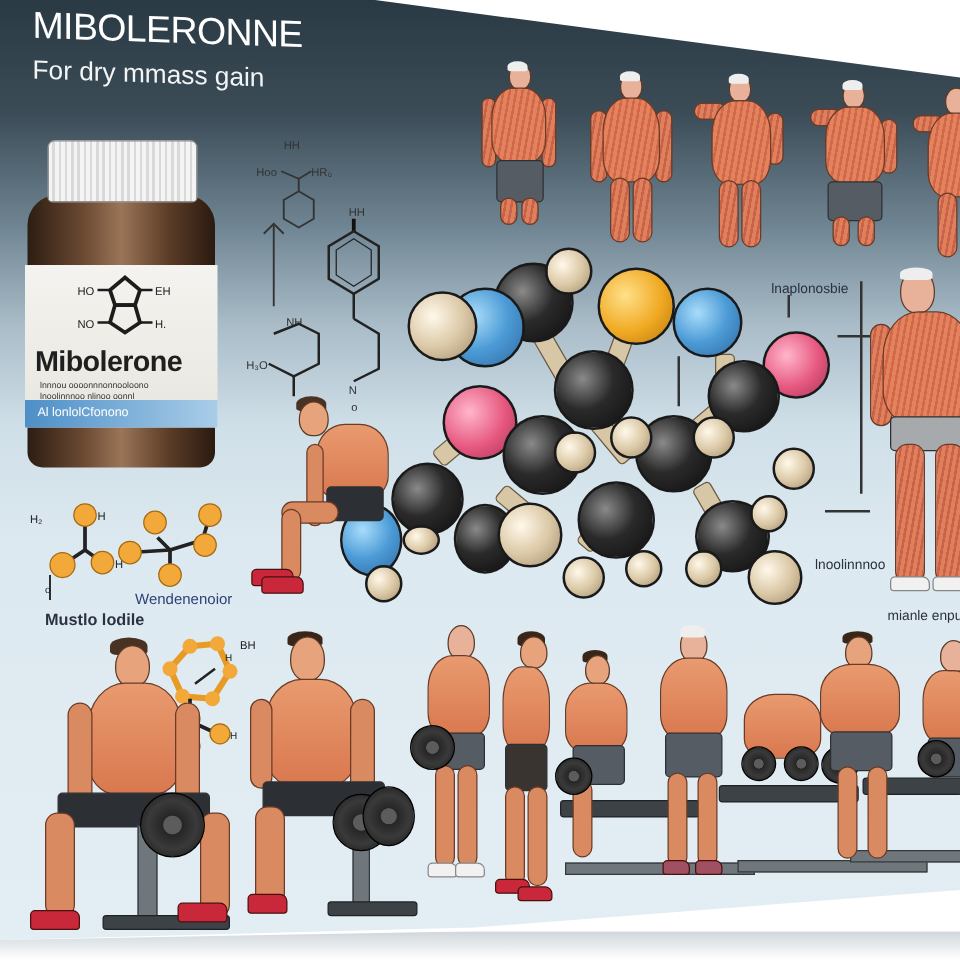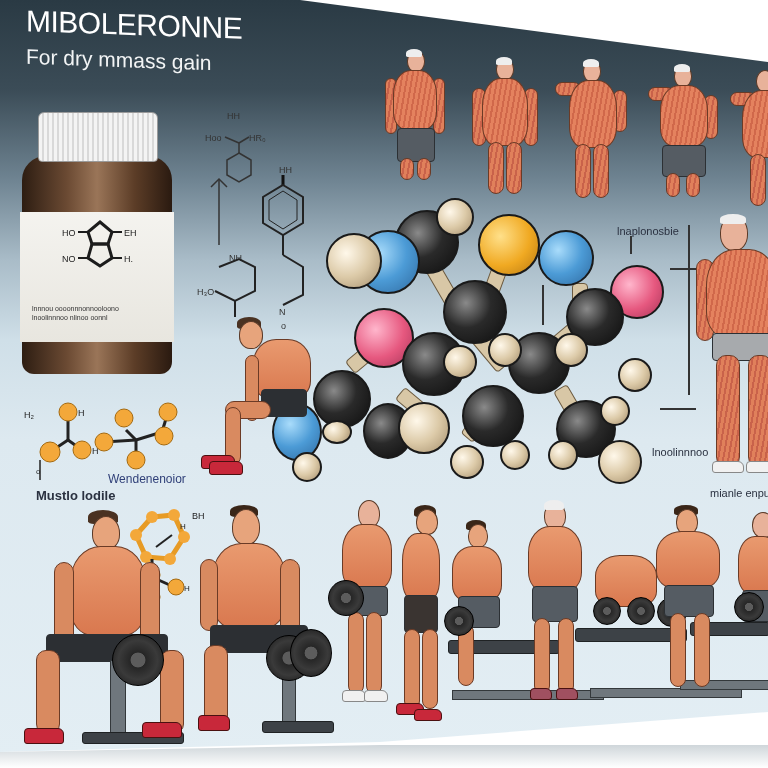--- a/index.html
+++ b/index.html
@@ -71,24 +71,28 @@
           <polygon points="32,28 48,28 52,42 40,50 28,42" fill="none" stroke="#1c1c1c" stroke-width="3"></polygon>
           <line x1="28" y1="16" x2="18" y2="16" stroke="#1c1c1c" stroke-width="2"></line>
           <line x1="52" y1="16" x2="62" y2="16" stroke="#1c1c1c" stroke-width="2"></line>
           <line x1="28" y1="42" x2="18" y2="42" stroke="#1c1c1c" stroke-width="2"></line>
           <line x1="52" y1="42" x2="62" y2="42" stroke="#1c1c1c" stroke-width="2"></line>
           <text x="2" y="20" font-size="9" fill="#222">HO</text>
           <text x="64" y="20" font-size="9" fill="#222">EH</text>
           <text x="2" y="46" font-size="9" fill="#222">NO</text>
           <text x="64" y="46" font-size="9" fill="#222">H.</text>
         </svg>
+        <div class="jar-name" style="top:64px">Mibolerone</div>
         <div class="jar-fine" style="top:92px">
           <div>lnnnou oooonnnonnooloono</div>
           <div>lnoolinnnoo nlinoo oonnl</div>
         </div>
+      </div>
+      <div class="jar-band" style="top:164px">
+        <div class="jar-band-text" style="top:5px">Al lonlolCfonono</div>
       </div>
     </div>
     <div class="cap"></div>
   </div>
 
   <svg class="chem" style="left:195px;top:105px" width="140" height="230">
     <text x="32" y="14" font-size="9" fill="#333">HH</text>
     <text x="10" y="36" font-size="9" fill="#333">Hoo</text>
     <text x="54" y="36" font-size="9" fill="#333">HR₀</text>
     <line x1="30" y1="32" x2="44" y2="38" stroke="#333" stroke-width="1.5"></line>

